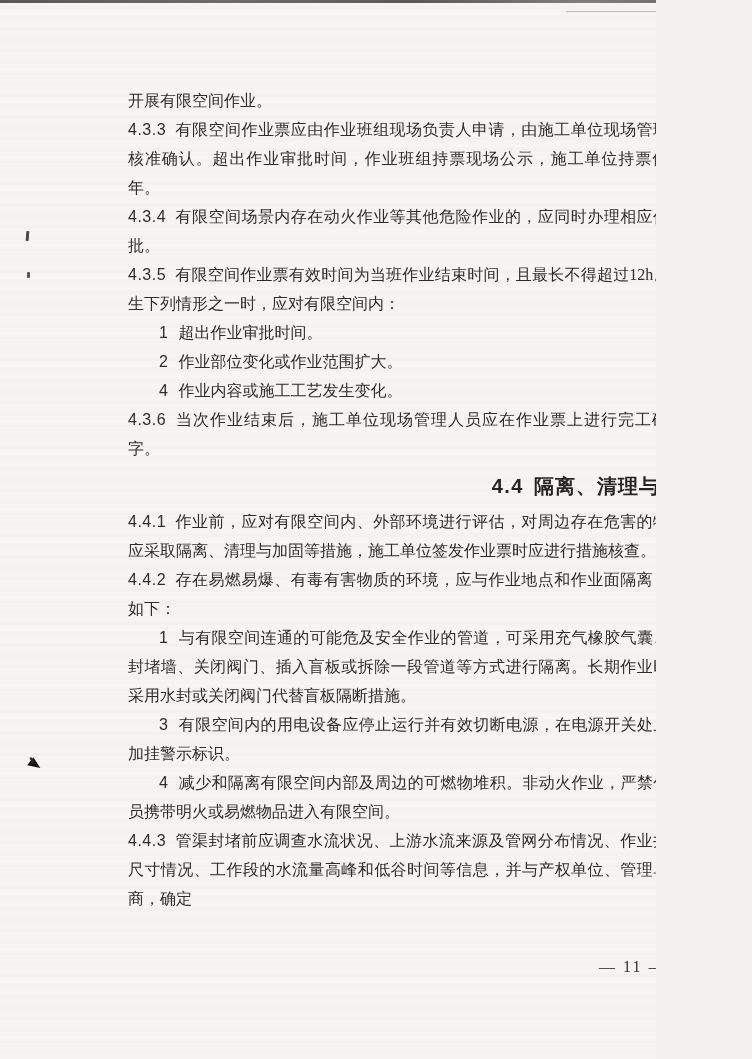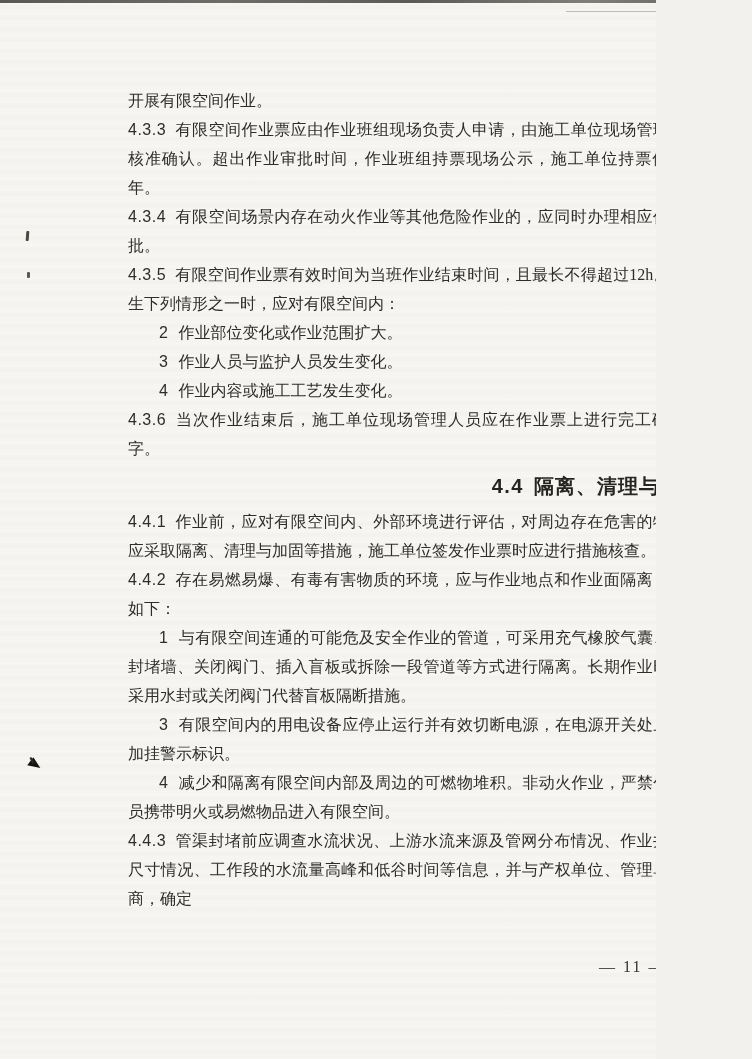--- a/index.html
+++ b/index.html
@@ -102,24 +102,24 @@
 
     <p class="para"><span>开展有限空间作业。</span></p>
 
 
     <p class="para clause"><span class="num">4.3.3</span><span>有限空间作业票应由作业班组现场负责人申请，由施工单位现场管理人员核准确认。超出作业审批时间，作业班组持票现场公示，施工单位持票保存一年。</span></p>
 
     <p class="para clause"><span class="num">4.3.4</span><span>有限空间场景内存在动火作业等其他危险作业的，应同时办理相应作业审批。</span></p>
 
     <p class="para clause"><span class="num">4.3.5</span><span>有限空间作业票有效时间为当班作业结束时间，且最长不得超过12h。当发生下列情形之一时，应对有限空间内：</span></p>
 
+    <p class="para item"><span class="num">1</span><span>超出作业审批时间。</span></p>
 
     <p class="para item"><span class="num">2</span><span>作业部位变化或作业范围扩大。</span></p>
 
-    <p class="para item"><span class="num">3</span><span>作业人员与监护人员发生变化。</span></p>
 
     <p class="para item"><span class="num">4</span><span>作业内容或施工工艺发生变化。</span></p>
 
 
     <p class="para clause"><span class="num">4.3.6</span><span>当次作业结束后，施工单位现场管理人员应在作业票上进行完工确认签字。</span></p>
 
     <h2 class="section-heading"><span class="h-num">4.4</span><span>隔离、清理与加固</span></h2>
 
     <p class="para clause"><span class="num">4.4.1</span><span>作业前，应对有限空间内、外部环境进行评估，对周边存在危害的物质，应采取隔离、清理与加固等措施，施工单位签发作业票时应进行措施核查。</span></p>
 

